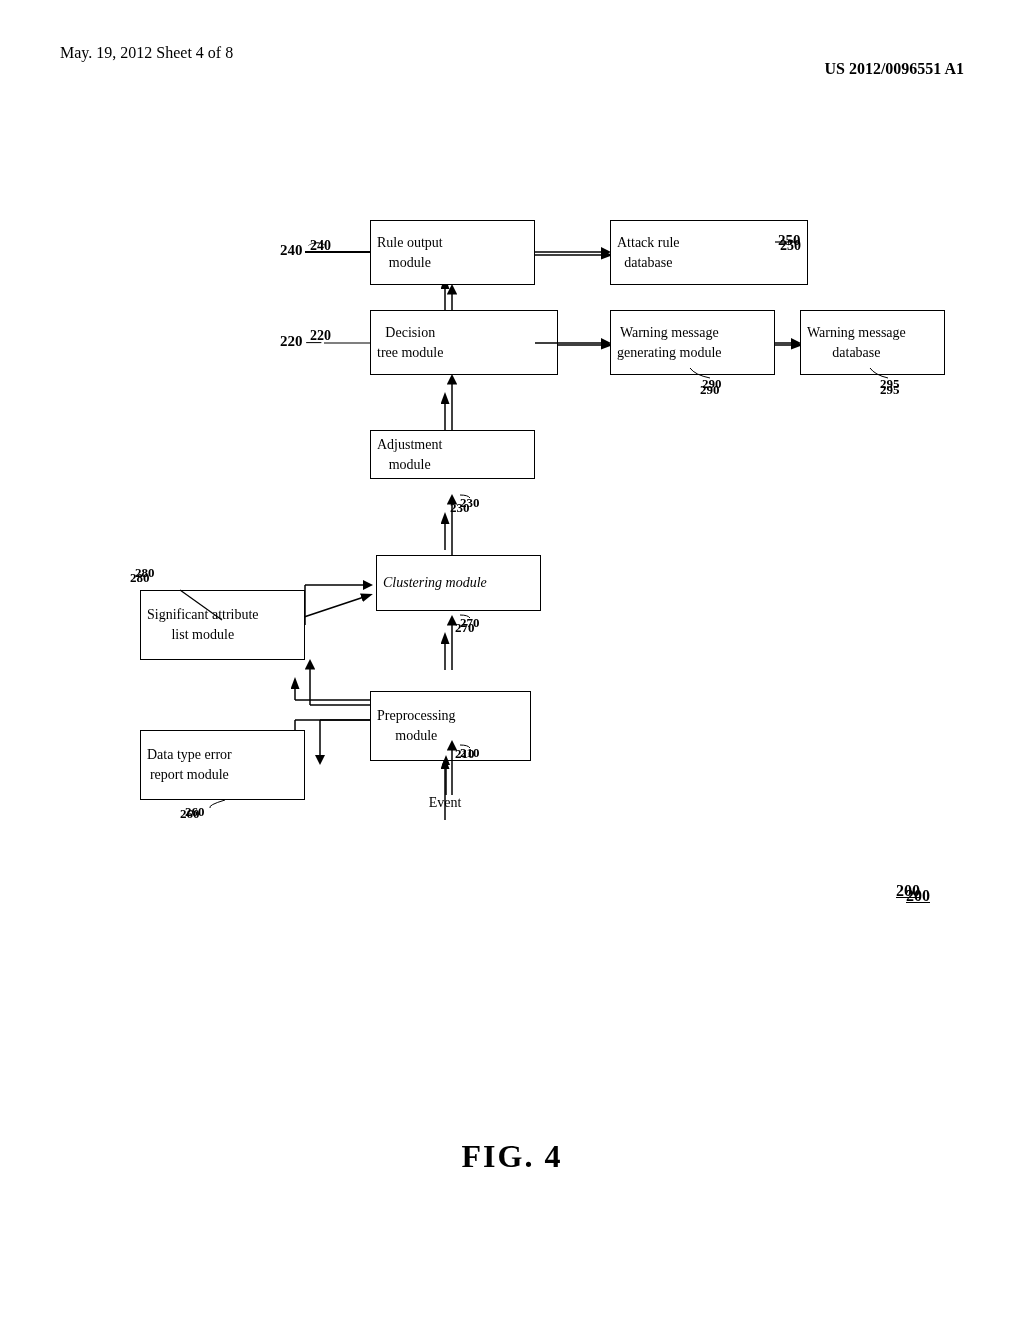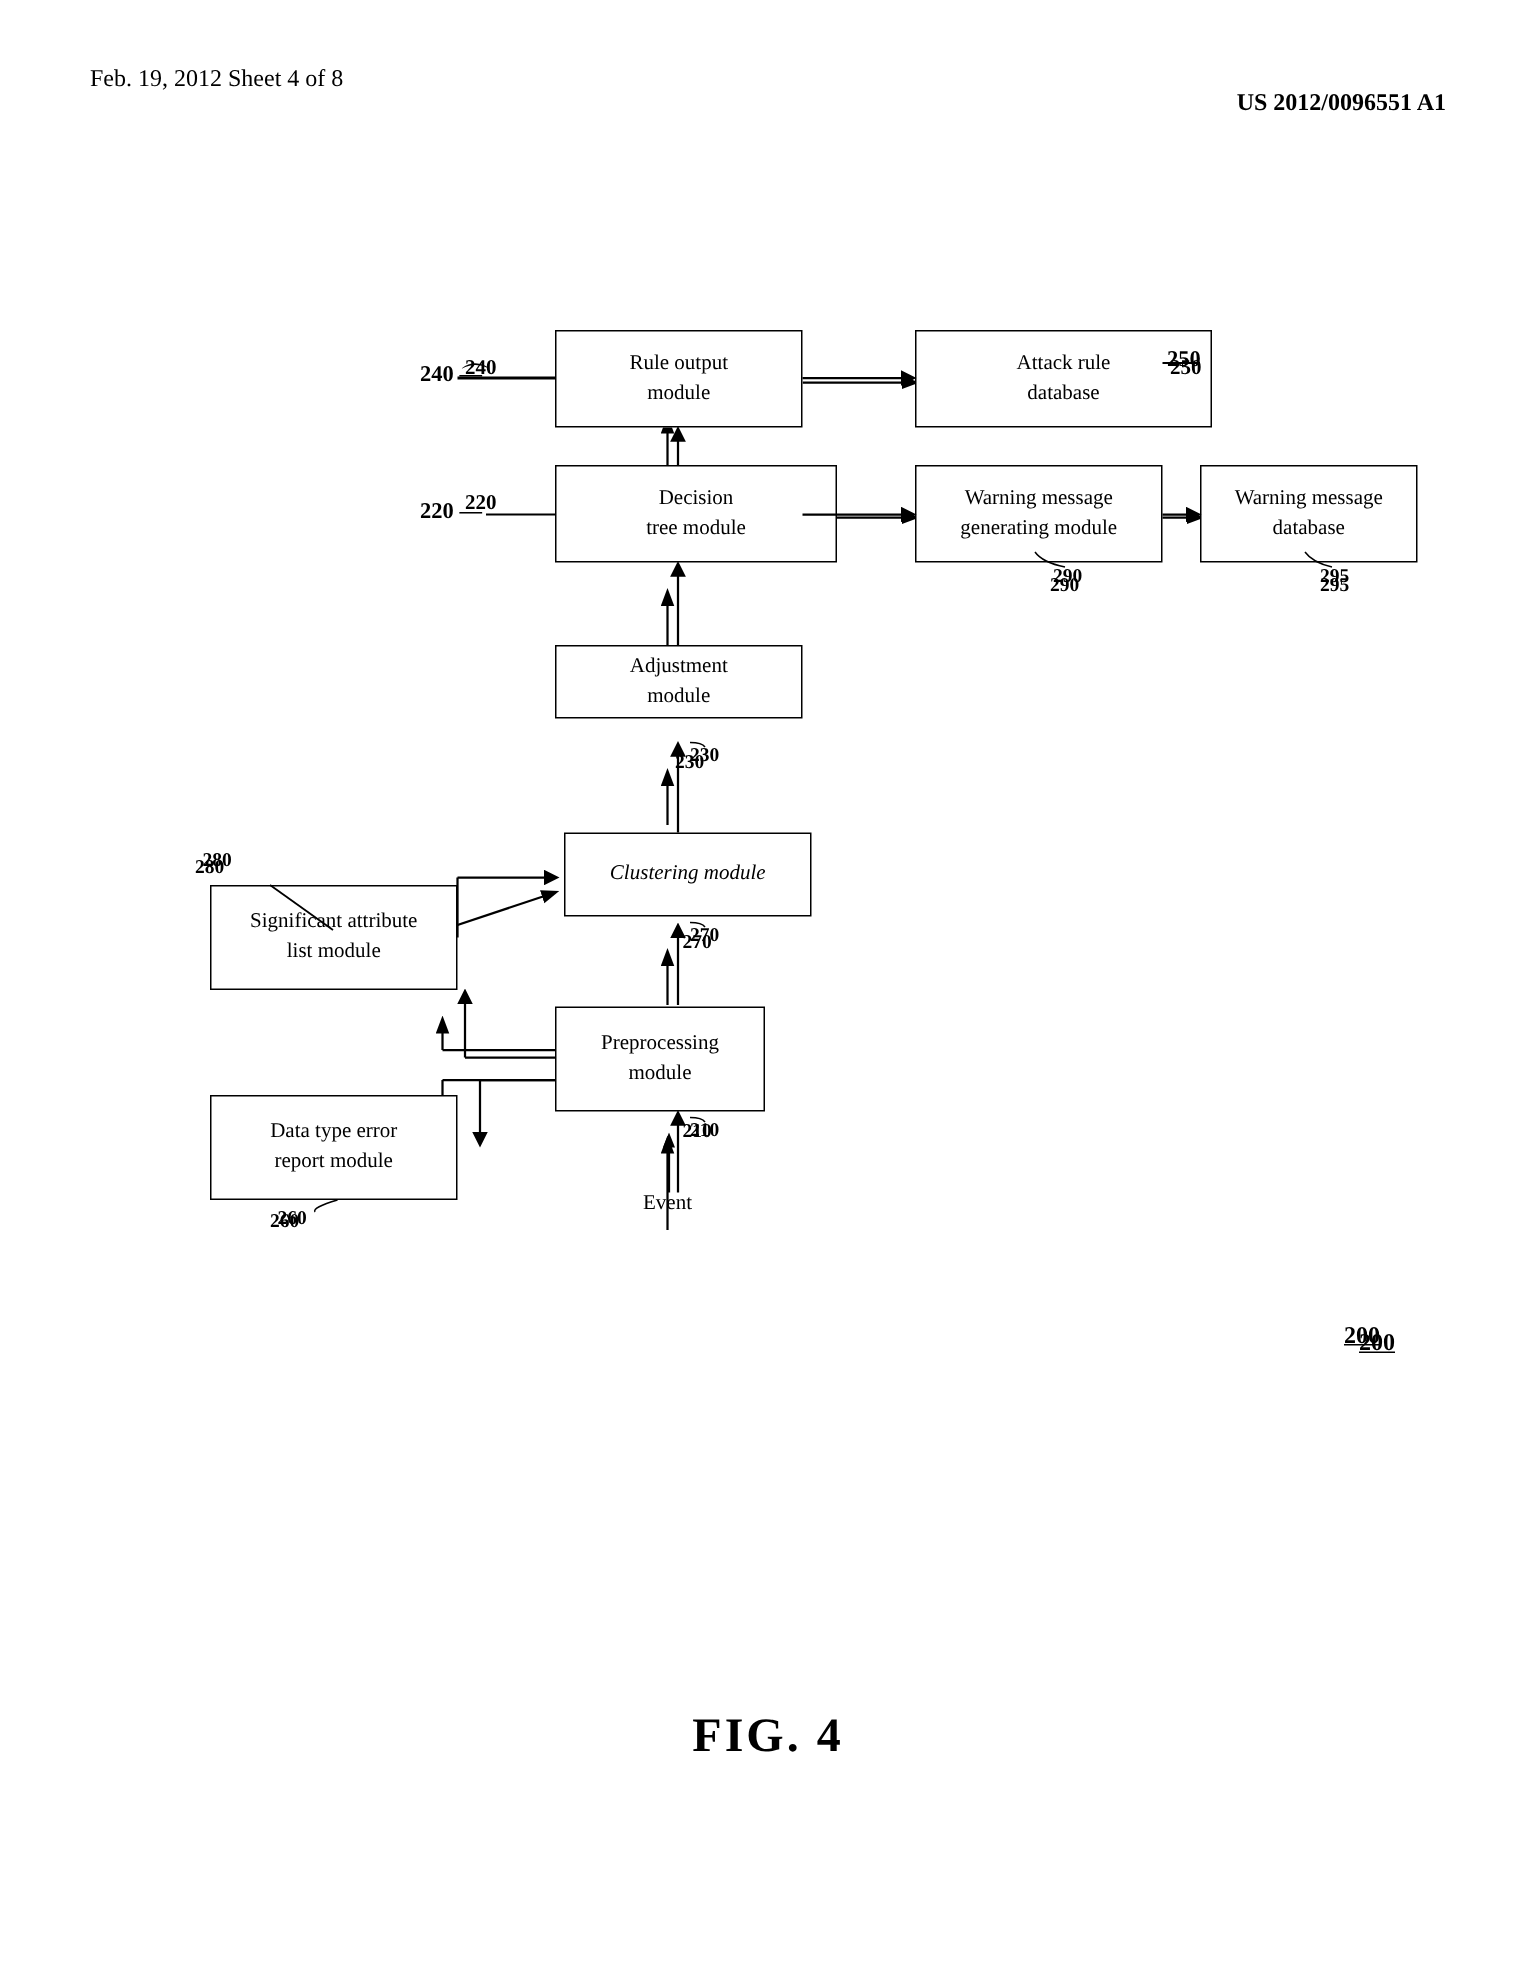--- a/index.html
+++ b/index.html
@@ -47,21 +47,21 @@
       width: 860px;
       height: 720px;
     }
 
     .box {
       position: absolute;
       border: 1.5px solid #000;
       text-align: center;
       display: flex;
       align-items: center;
-      justify-content: center;
+      justify-content: flex-start;
       font-size: 14px;
       line-height: 1.4;
       background: #fff;
       padding: 6px;
     }
 
     .label {
       position: absolute;
       font-size: 14px;
       font-weight: bold;
@@ -84,21 +84,21 @@
       text-align: center;
       font-size: 32px;
       font-weight: bold;
       letter-spacing: 2px;
     }
   </style>
 </head>
 <body>
 
 <div class="header">
-  <div class="header-center">Feb. 19, 2012  Sheet 4 of 8</div>
+  <div class="header-center">May. 19, 2012  Sheet 4 of 8</div>
   <div class="header-right">US 2012/0096551 A1</div>
 </div>
 
 <div class="diagram-area">
   <svg class="connections">
 
     <line x1="365" y1="620" x2="365" y2="560" stroke="#000" stroke-width="1.5" marker-end="url(#arrow)"></line>
 
     <line x1="365" y1="470" x2="365" y2="435" stroke="#000" stroke-width="1.5" marker-end="url(#arrow)"></line>
 
@@ -170,21 +170,21 @@
   <div class="box" style="left:296px; top:355px; width:165px; height:56px;font-style:italic;">
     <span>Clustering module</span>
   </div>
   <div class="label" style="left:375px; top:420px; font-size:13px;">270</div>
 
   <div class="box" style="left:60px; top:530px; width:165px; height:70px;">
     <span>Data type error<br>report module</span>
   </div>
   <div class="label" style="left:100px; top:606px; font-size:13px;">260</div>
 
-  <div class="box" style="left:290px; top:471px; width:140px; height:70px;">
+  <div class="box" style="left:290px; top:491px; width:161px; height:70px;">
     <span>Preprocessing<br>module</span>
   </div>
   <div class="label" style="left:375px; top:546px; font-size:13px;">210</div>
 
   <div style="position:absolute; left:340px; top:595px; width:50px; text-align:center; font-size:14px;">Event</div>
 
   <svg style="position:absolute; left:358px; top:555px; width:20px; height:45px;">
     <line x1="8" y1="40" x2="8" y2="5" stroke="#000" stroke-width="1.5"></line>
     <polygon points="8,0 4,10 12,10" fill="#000"></polygon>
   </svg>

